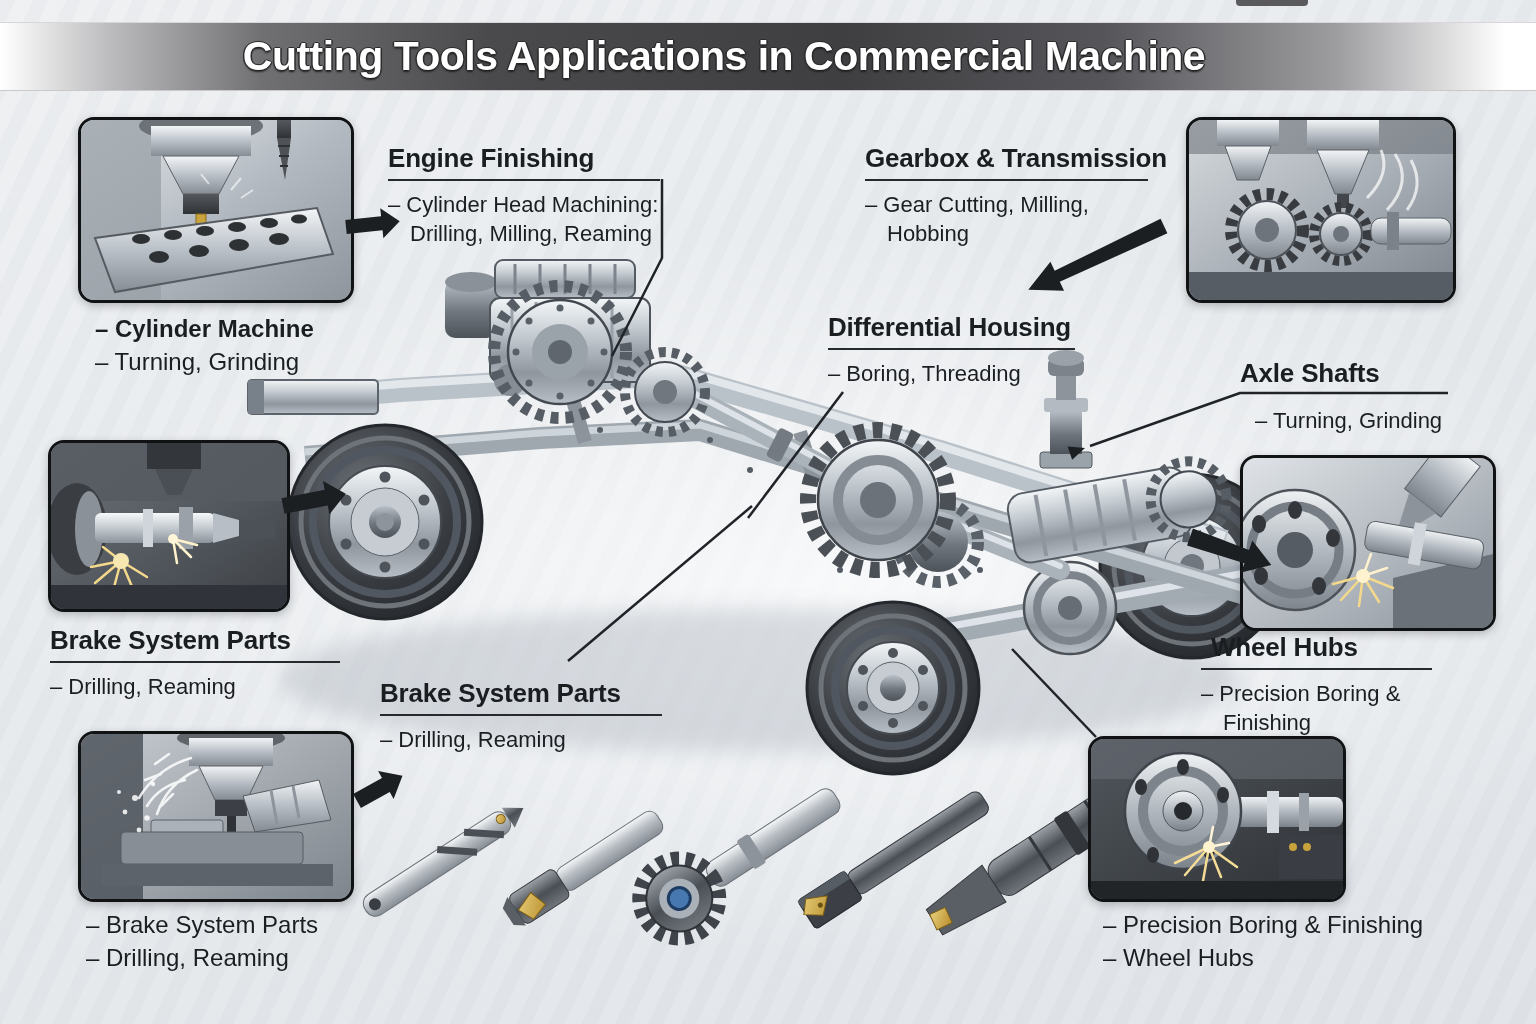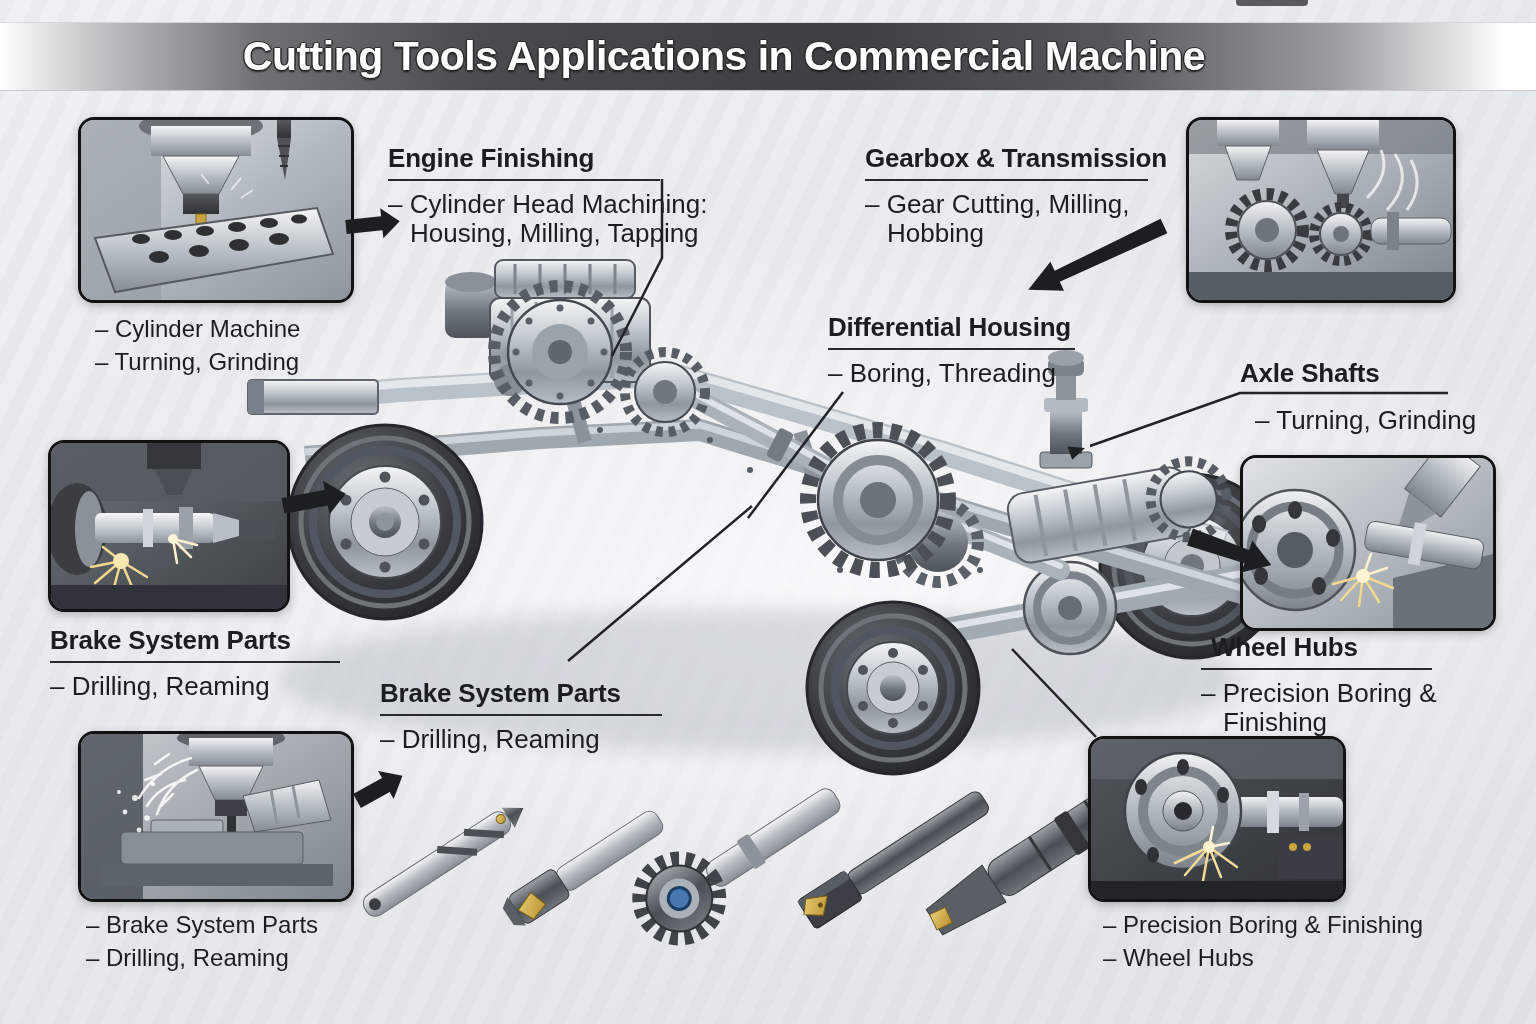--- a/index.html
+++ b/index.html
@@ -22,24 +22,24 @@
     padding-right:88px;white-space:nowrap;
     text-shadow:-1.5px 0 #2c2c2e,1.5px 0 #2c2c2e,0 -1.5px #2c2c2e,0 2px 2px #1f1f21;
   }
   .artifact{position:absolute;left:1236px;top:0;width:72px;height:6px;background:#4a4a4d;border-radius:0 0 4px 4px;opacity:.9}
   .inset{position:absolute;border:3.5px solid #101214;border-radius:16px;overflow:hidden;background:#8a9097;box-shadow:0 3px 8px rgba(40,45,55,.28)}
   .inset svg{display:block;width:100%;height:100%}
   .abs{position:absolute}
   .label{position:absolute}
   .h{font-size:26px;font-weight:700;letter-spacing:-.2px;white-space:nowrap}
   .rule{border-bottom:2.5px solid #26292d;margin-top:5px}
-  .b{font-size:26px;margin-top:9px;line-height:29px;white-space:nowrap}
+  .b{font-size:22px;margin-top:9px;line-height:29px;white-space:nowrap}
   .in{padding-left:22px}
   .cap{font-size:24px;line-height:33px;white-space:nowrap}
-  .bold{font-weight:400}
+  .bold{font-weight:700}
   svg{overflow:visible}
   .overlay{position:absolute;left:0;top:0;pointer-events:none}
 </style>
 </head>
 <body>
 
 <div id="stage">
 
   <div class="banner">
     <div class="title">Cutting Tools Applications in Commercial Machine</div>
@@ -539,21 +539,21 @@
   <div class="label" style="left:95px;top:312px">
     <div class="cap bold">– Cylinder Machine</div>
     <div class="cap">– Turning, Grinding</div>
   </div>
 
   <div class="label" style="left:388px;top:143px">
     <div class="h">Engine Finishing</div>
     <div class="rule" style="width:272px"></div>
     <div class="b">
       <div>– Cylinder Head Machining:</div>
-      <div class="in">Housing, Milling, Tapping</div>
+      <div class="in">Drilling, Milling, Reaming</div>
     </div>
   </div>
 
   <div class="label" style="left:828px;top:312px">
     <div class="h">Differential Housing</div>
     <div class="rule" style="width:247px"></div>
     <div class="b">– Boring, Threading</div>
   </div>
 
   <div class="label" style="left:865px;top:143px">

